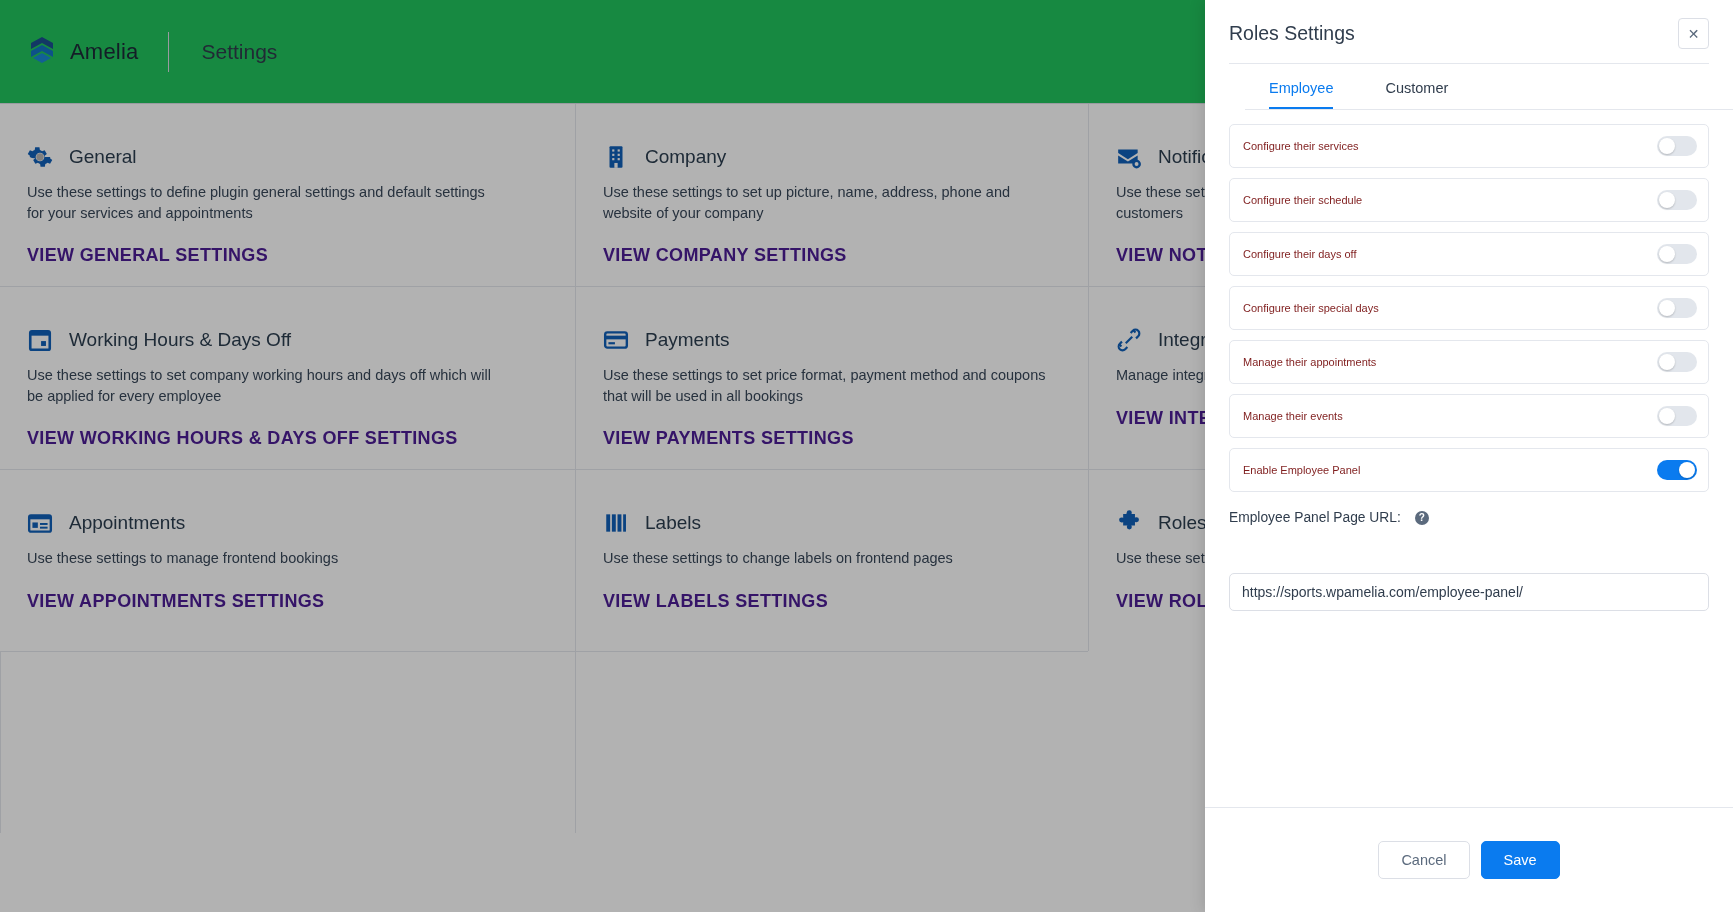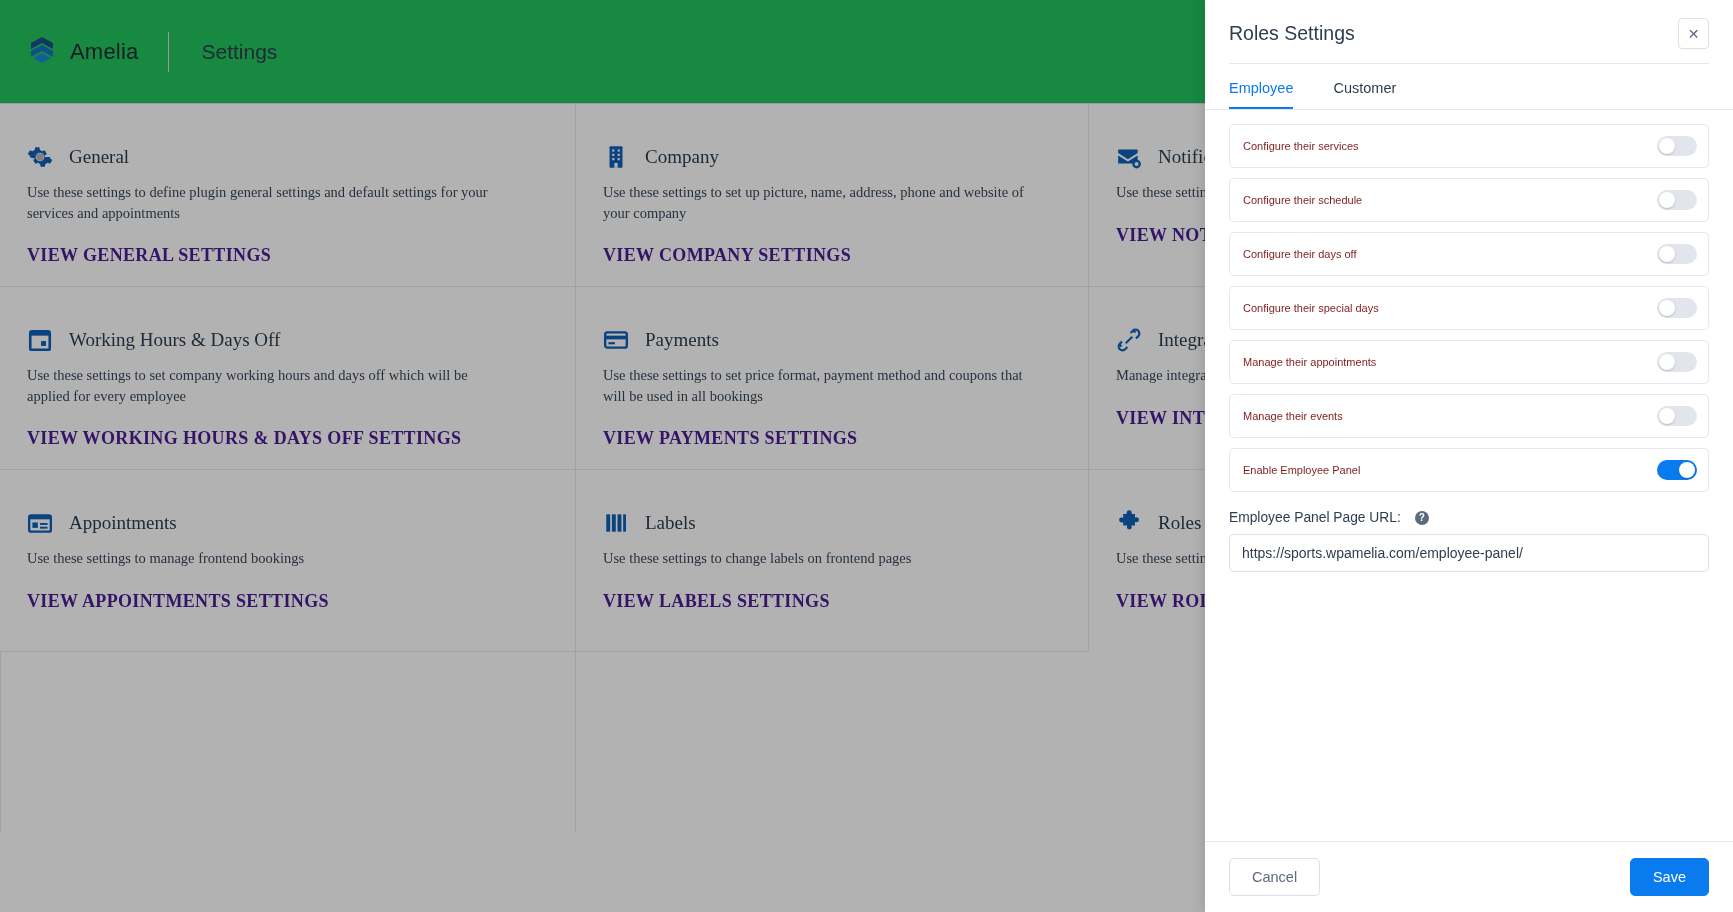--- a/index.html
+++ b/index.html
@@ -55,21 +55,20 @@
     color: #303d4d;
     padding-left: 32px;
   }
 
   
   #cards-area {
     position: absolute;
     left: 0; top: 104px;
     width: 1733px; height: 808px;
     background: #fff;
-    font-family: Liberation Serif, serif;
   }
   .card-grid {
     display: grid;
     grid-template-columns: 575px 513px 1fr;
     grid-template-rows: 182px 183px 182px 182px;
   }
   .card {
     position: relative;
     padding: 40px 42px 0 27px;
   }
@@ -136,24 +135,25 @@
     display: flex; align-items: center; justify-content: center;
     cursor: pointer;
     padding: 0;
   }
   .drawer-divider {
     height: 1px;
     background: #e4e7ed;
   }
   .tabs {
     display: flex;
-    gap: 4px;
+    gap: 16px;
     padding: 0 24px;
     border-bottom: 1px solid #e4e7ed;
     flex: 0 0 auto;
+    margin-left: 40px;
   }
   .tab {
     font-size: 14.5px;
     color: #303d4d;
     padding: 16px 0 11px 0;
     margin-right: 36px;
     cursor: pointer;
     border-bottom: 2px solid transparent;
     background: none; border-left: none; border-right: none; border-top: none;
     font-family: inherit;
@@ -227,28 +227,29 @@
     width: 100%;
     height: 38px;
     border: 1px solid #dcdfe6;
     border-radius: 5px;
     padding: 0 12px;
     font-size: 14px;
     color: #303d4d;
     font-family: inherit;
     background: #fff;
     outline: none;
+    margin-top: 39px;
   }
 
   .drawer-footer {
     flex: 0 0 auto;
     border-top: 1px solid #e4e7ed;
-    padding: 16px 24px;
+    padding: 33px 24px;
     display: flex;
-    justify-content: space-between;
+    justify-content: center;
     gap: 11px;
   }
   .btn {
     height: 38px;
     border-radius: 5px;
     font-size: 14.5px;
     font-family: inherit;
     padding: 0 22px;
     cursor: pointer;
   }

